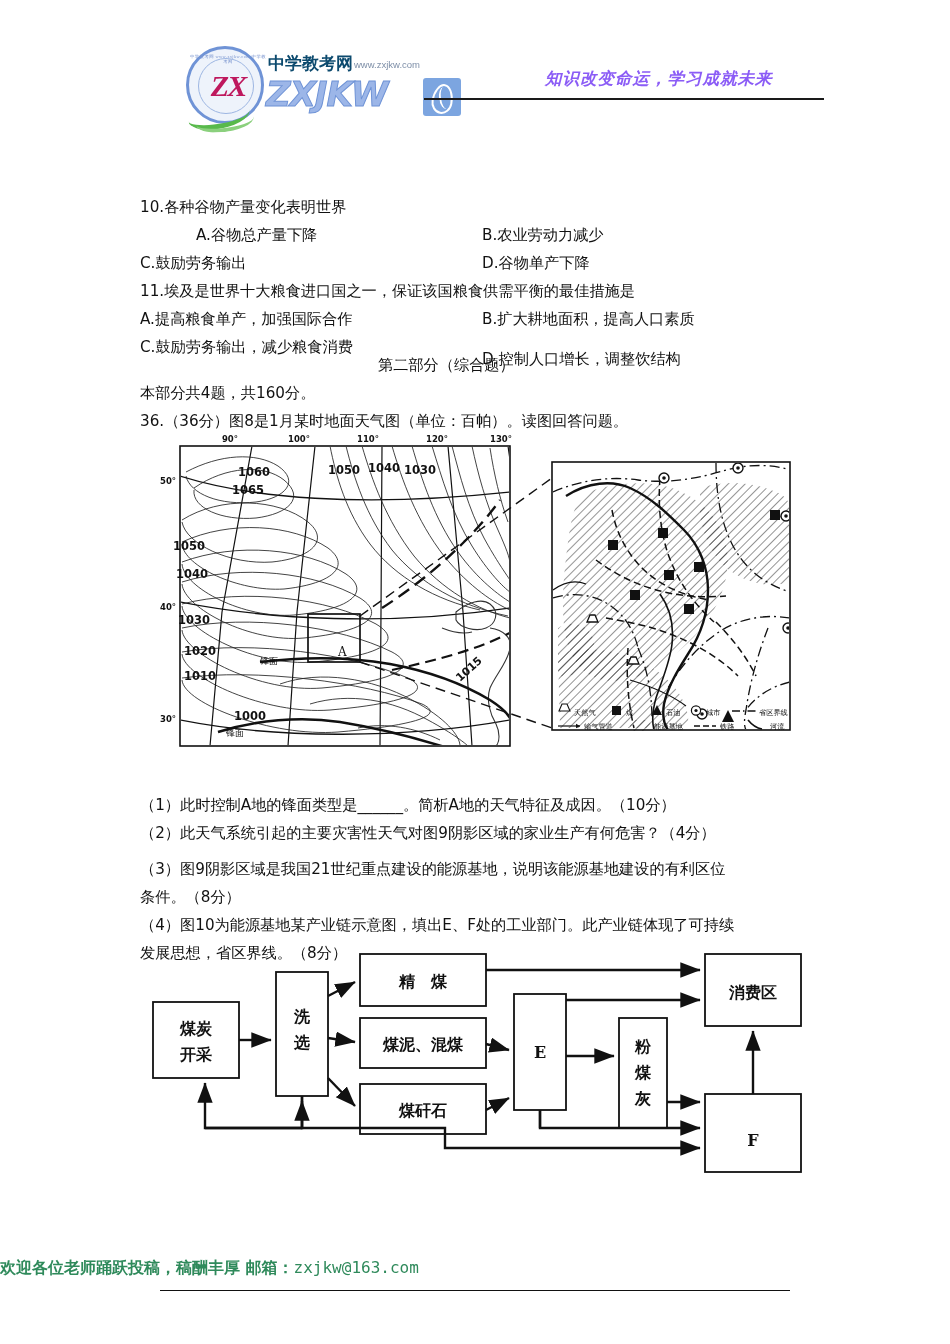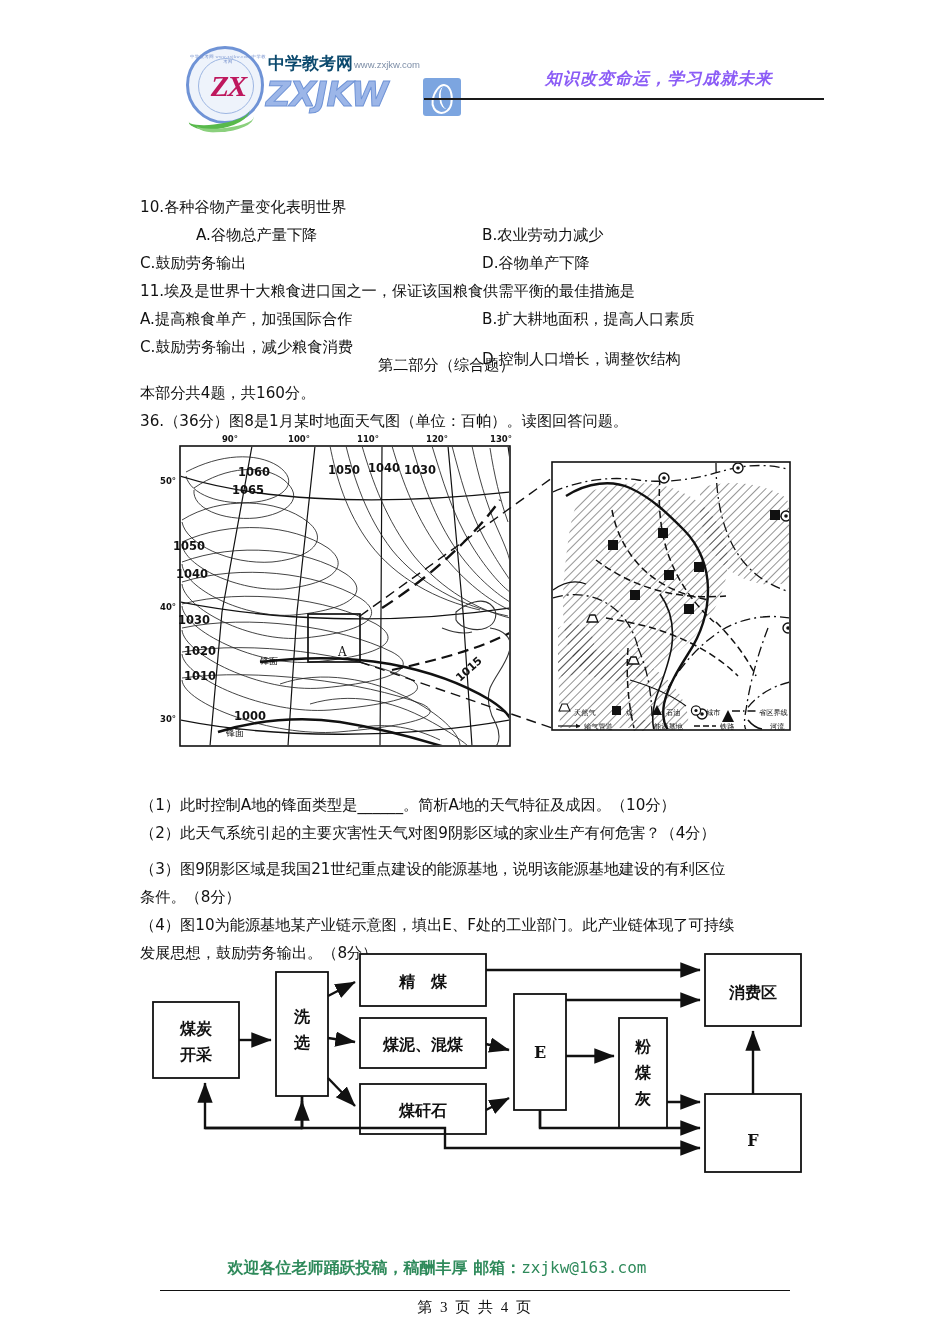--- a/index.html
+++ b/index.html
@@ -86,24 +86,23 @@
   
   .mapwrap{position:absolute;left:160px;top:432px;width:645px;height:330px;}
   .mapsvg{position:absolute;left:0;top:0;}
 
   
   .flow{position:absolute;left:145px;top:952px;width:665px;height:240px;}
   .flowsvg{position:absolute;left:0;top:0;}
 
   
   .footer-mail{
-    position:absolute;left:0;top:1258px;width:844px;text-align:center;
+    position:absolute;left:0;top:1258px;width:844px;text-align:left;
     font-size:16px;font-weight:bold;color:#2f8a5b;
     font-family:"DejaVu Sans","Liberation Sans",sans-serif;
-    padding-left:15px;
   }
   .footer-mail .mono{
     font-family:"DejaVu Sans Mono","Liberation Mono",monospace;font-weight:normal;
     letter-spacing:0px;color:#2f8a5b;
   }
   .footer-rule{position:absolute;left:160px;top:1290px;width:630px;height:0;border-top:1.6px solid #111;}
   .footer-page{
     position:absolute;left:0;top:1298px;width:950px;text-align:center;
     font-size:15px;color:#111;letter-spacing:2px;
     font-family:"Liberation Serif","DejaVu Serif",serif;
@@ -150,21 +149,21 @@
 
     <div class="ln" style="left:378px;top:358px;">第二部分（综合题）</div>
     <div class="ln" style="left:140px;top:386px;">本部分共4题，共160分。</div>
     <div class="ln" style="left:140px;top:414px;">36.（36分）图8是1月某时地面天气图（单位：百帕）。读图回答问题。</div>
 
     <div class="ln" style="left:140px;top:798px;">（1）此时控制A地的锋面类型是______。简析A地的天气特征及成因。（10分）</div>
     <div class="ln" style="left:140px;top:826px;">（2）此天气系统引起的主要灾害性天气对图9阴影区域的家业生产有何危害？（4分）</div>
     <div class="ln" style="left:140px;top:862px;">（3）图9阴影区域是我国21世纪重点建设的能源基地，说明该能源基地建设的有利区位</div>
     <div class="ln" style="left:140px;top:890px;">条件。（8分）</div>
     <div class="ln" style="left:140px;top:918px;">（4）图10为能源基地某产业链示意图，填出E、F处的工业部门。此产业链体现了可持续</div>
-    <div class="ln" style="left:140px;top:946px;">发展思想，鼓励劳务输出。（8分）</div>
+    <div class="ln" style="left:140px;top:946px;">发展思想，省区界线。（8分）</div>
   </div>
 
   <div class="mapwrap">
     <svg class="mapsvg" width="645" height="330" viewBox="0 0 645 330">
 
       <g font-family="DejaVu Sans, sans-serif" font-size="8.5" font-weight="bold" fill="#111">
         <text x="70" y="10" text-anchor="middle">90°</text>
         <text x="139" y="10" text-anchor="middle">100°</text>
         <text x="208" y="10" text-anchor="middle">110°</text>
         <text x="277" y="10" text-anchor="middle">120°</text>
@@ -481,15 +480,14 @@
         <path d="M60,176 L157,176"></path>
         <path d="M395,158 L395,176"></path>
       </g>
     </svg>
   </div>
 
   <div class="footer-mail">
     <span>欢迎各位老师踊跃投稿，稿酬丰厚  邮箱：</span><span class="mono">zxjkw@163.com</span>
   </div>
   <div class="footer-rule"></div>
-  <div class="footer-page">第 3 页 共 4 页</div>
 
 </div>
 
 </body></html>

